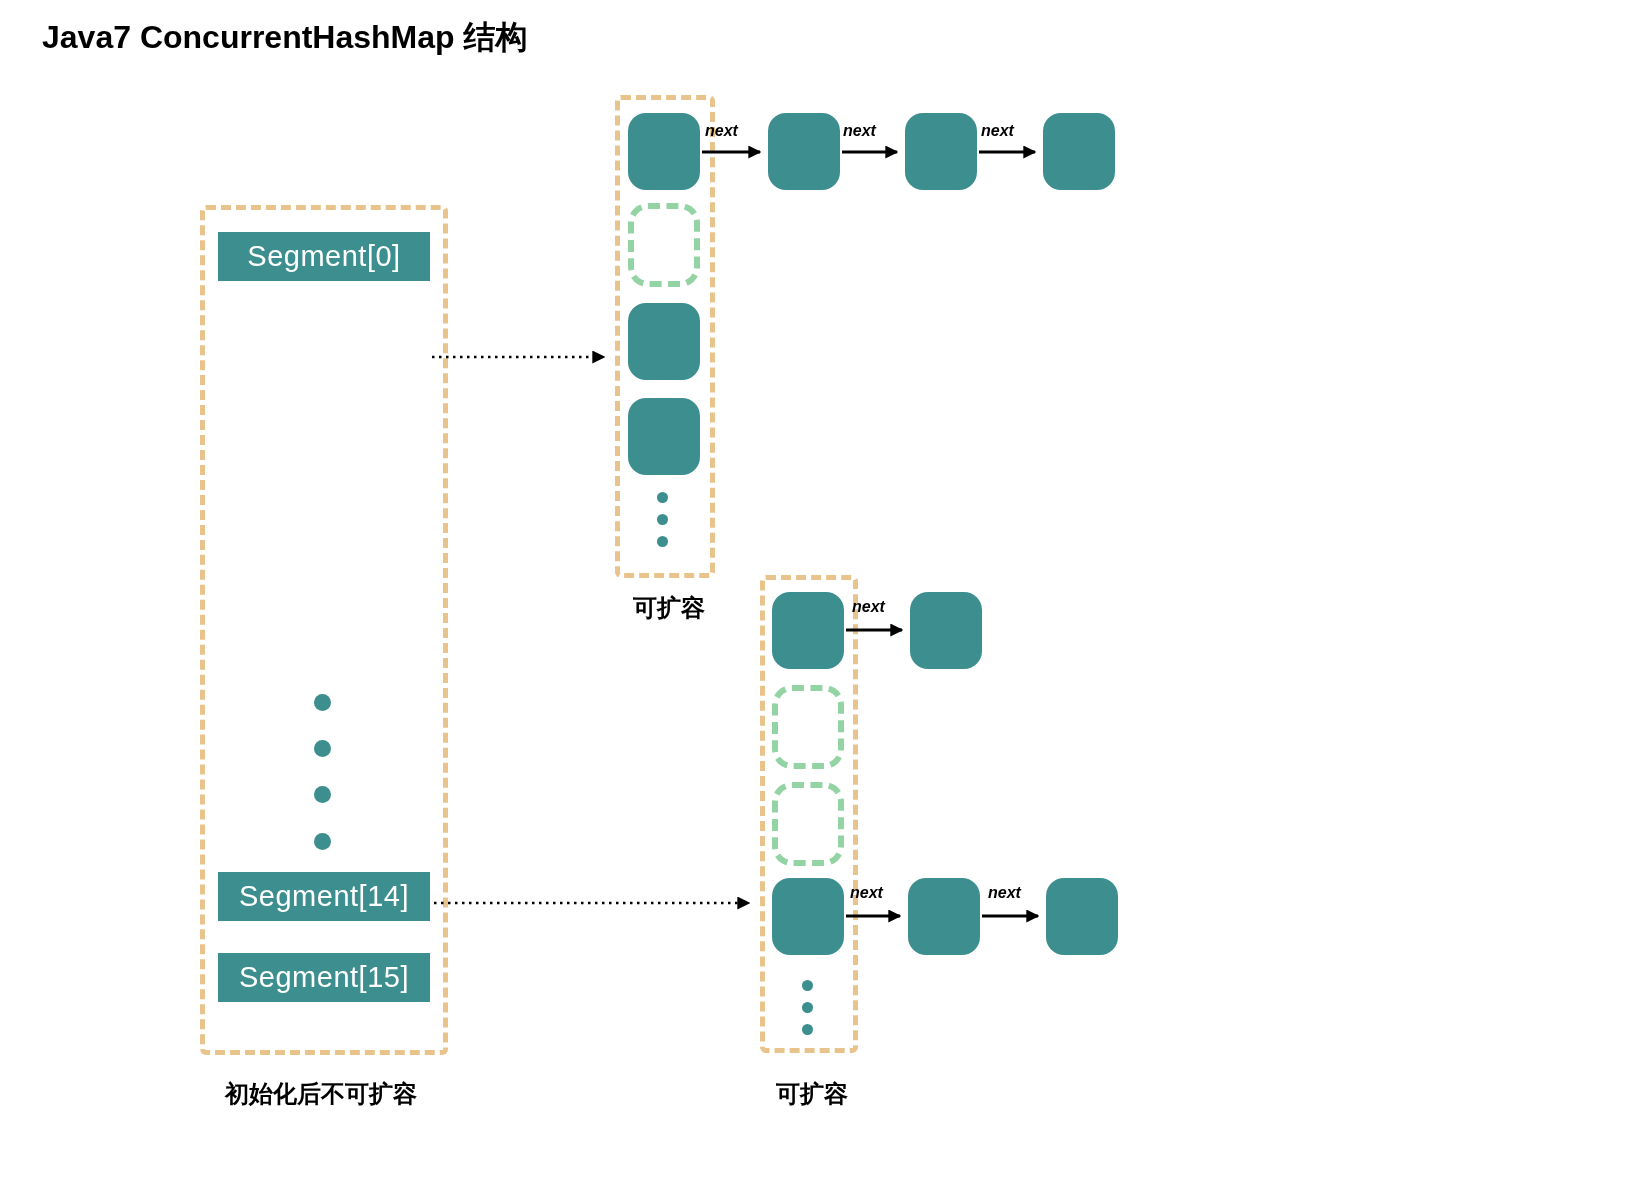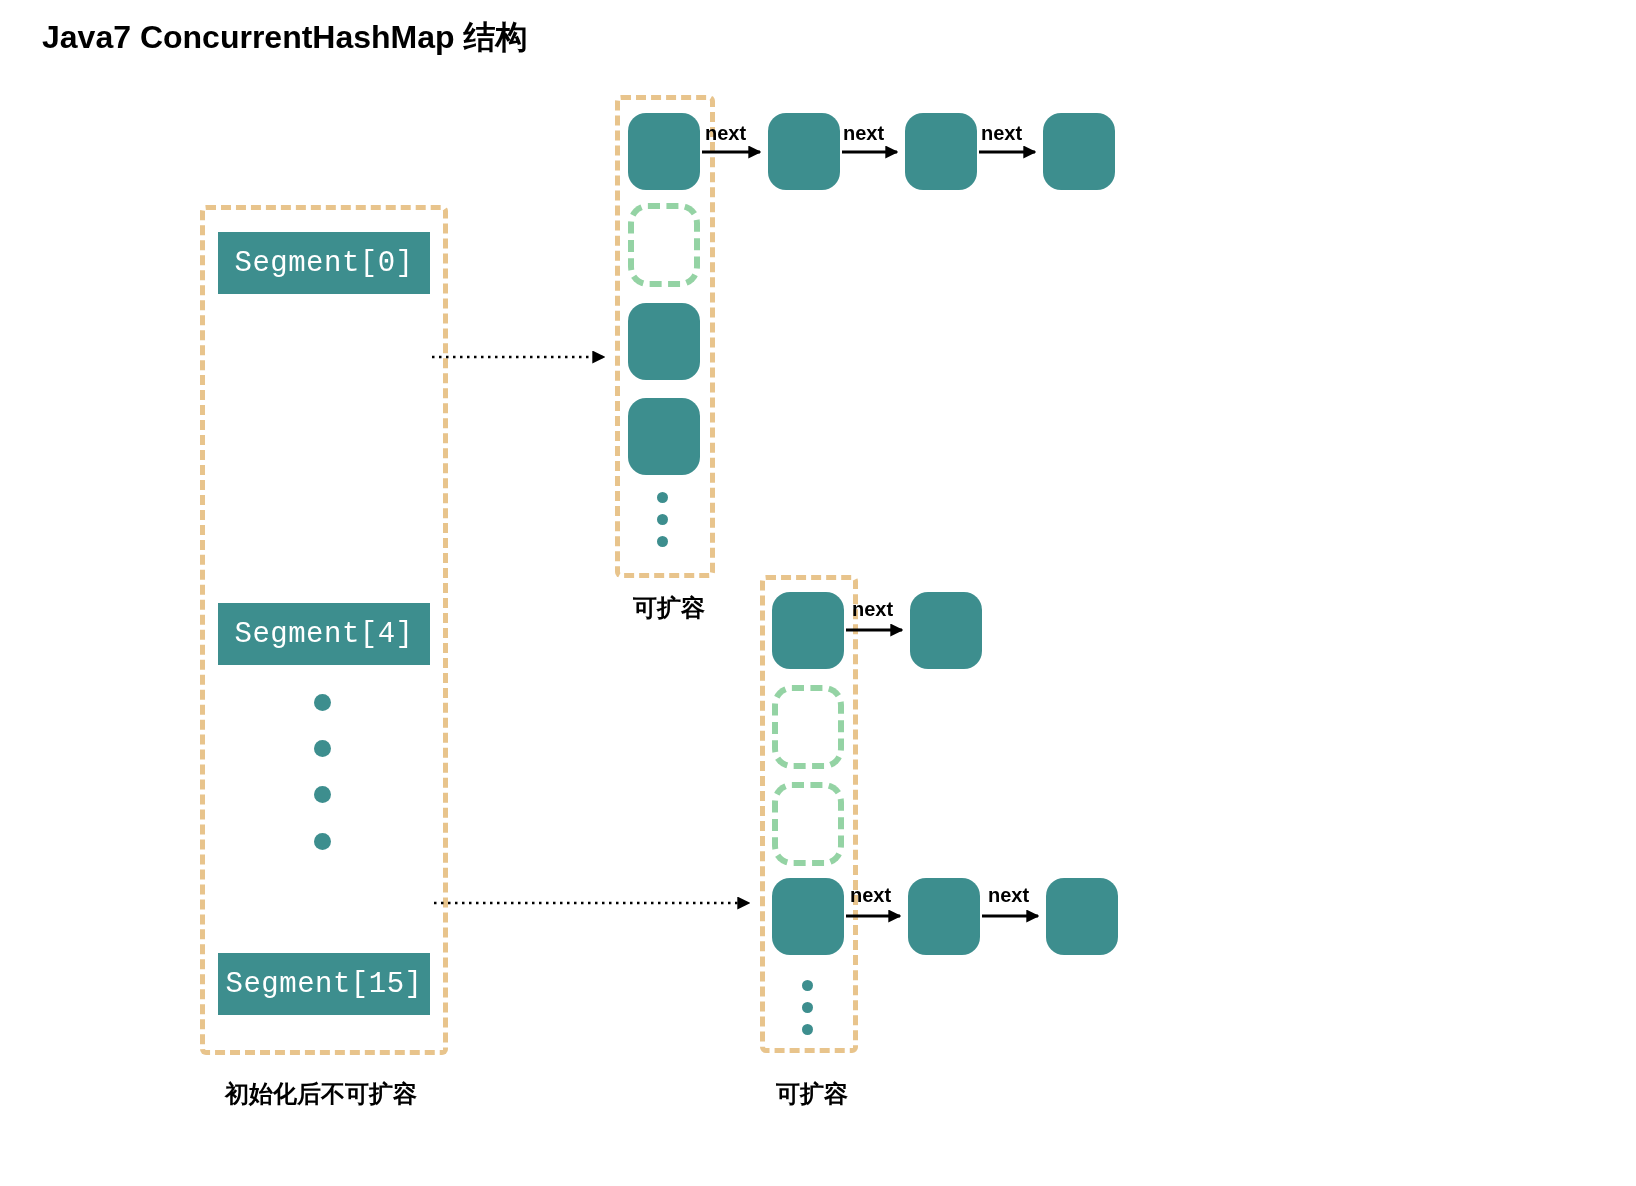--- a/index.html
+++ b/index.html
@@ -7,42 +7,42 @@
     --container-border:#e8c48c;
     --empty-slot-border:#94d3a4;
     --text:#000000;
     --segment-text:#ffffff;
   }
   html,body{margin:0;padding:0;background:#ffffff;}
   body{font-family:"Liberation Sans","DejaVu Sans",sans-serif;}
   .canvas{position:relative;width:1636px;height:1186px;background:#ffffff;overflow:hidden;}
   .title{position:absolute;left:42px;top:16px;margin:0;font-size:32px;font-weight:700;color:var(--text);}
   .container{position:absolute;border:5px dashed var(--container-border);border-radius:6px;background:#ffffff;box-sizing:border-box;}
-  .segment{position:absolute;left:218px;width:212px;height:62px;background:var(--node-teal);color:var(--segment-text);
-           font-size:29px;display:flex;align-items:center;justify-content:center;letter-spacing:.5px;font-family:Liberation Mono, monospace;}
+  .segment{position:absolute;left:218px;width:212px;height:49px;background:var(--node-teal);color:var(--segment-text);
+           font-size:29px;display:flex;align-items:center;justify-content:center;letter-spacing:.5px;}
   .node{position:absolute;width:72px;height:77px;background:var(--node-teal);border-radius:18px;}
   .empty{position:absolute;width:72px;height:84px;border:6px dashed var(--empty-slot-border);border-radius:20px;background:#ffffff;box-sizing:border-box;}
   .dot{position:absolute;background:var(--node-teal);border-radius:50%;}
   .dot.lg{width:17px;height:17px;}
   .dot.sm{width:11px;height:11px;}
   .caption{position:absolute;font-size:24px;font-weight:700;color:var(--text);white-space:nowrap;}
-  .next-label{position:absolute;font-size:20px;font-weight:700;color:var(--text);white-space:nowrap;}
+  .next-label{position:absolute;font-size:16px;font-weight:700;color:var(--text);white-space:nowrap;font-style:italic;}
   .overlay{position:absolute;left:0;top:0;width:1636px;height:1186px;pointer-events:none;}
 </style>
 </head>
 <body>
 
 <div class="canvas">
 
   <h1 class="title">Java7 ConcurrentHashMap 结构</h1>
 
   <div class="container" style="left:200px;top:205px;width:248px;height:850px"></div>
 
   <div class="segment" style="top:232px">Segment[0]</div>
-  <div class="segment" style="top:603px">Segment[4]</div>
+  <div class="segment" style="top:872px">Segment[14]</div>
   <div class="segment" style="top:953px">Segment[15]</div>
 
   <div class="dot lg" style="left:314px;top:694px"></div>
   <div class="dot lg" style="left:314px;top:740px"></div>
   <div class="dot lg" style="left:314px;top:786px"></div>
   <div class="dot lg" style="left:314px;top:833px"></div>
 
   <div class="caption" style="left:225px;top:1078px">初始化后不可扩容</div>
 
   <div class="container" style="left:615px;top:95px;width:100px;height:483px"></div>

